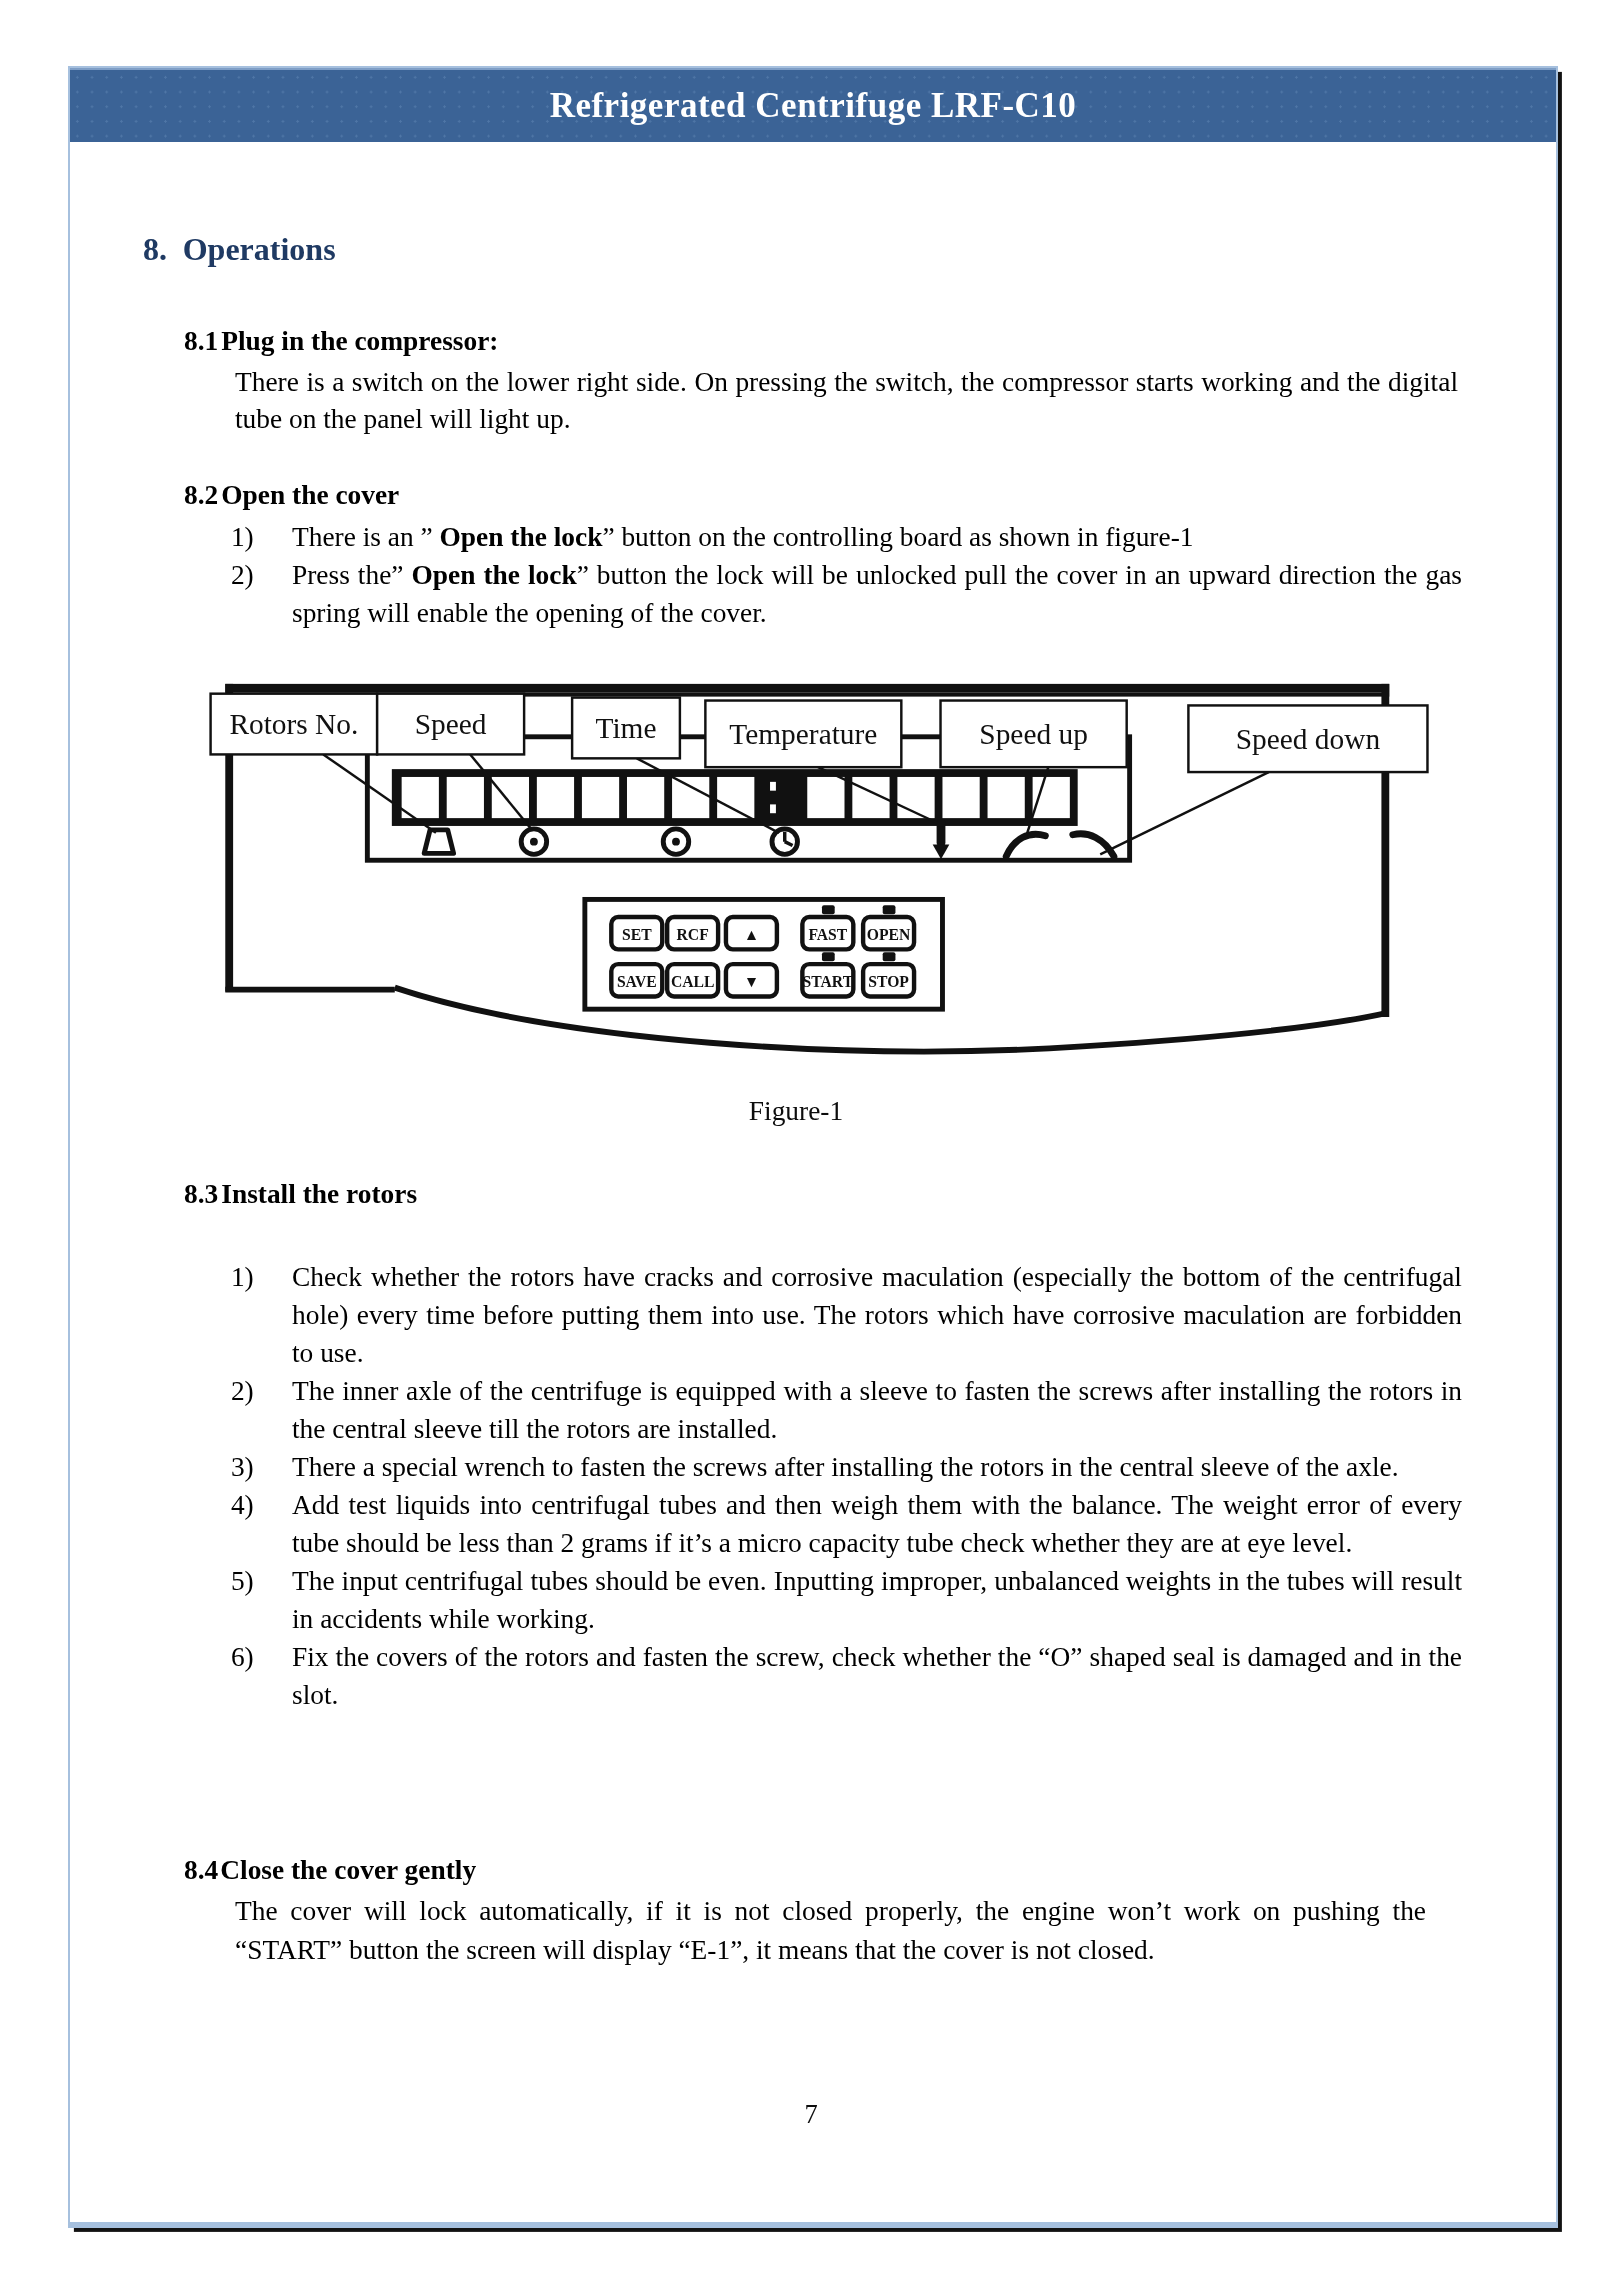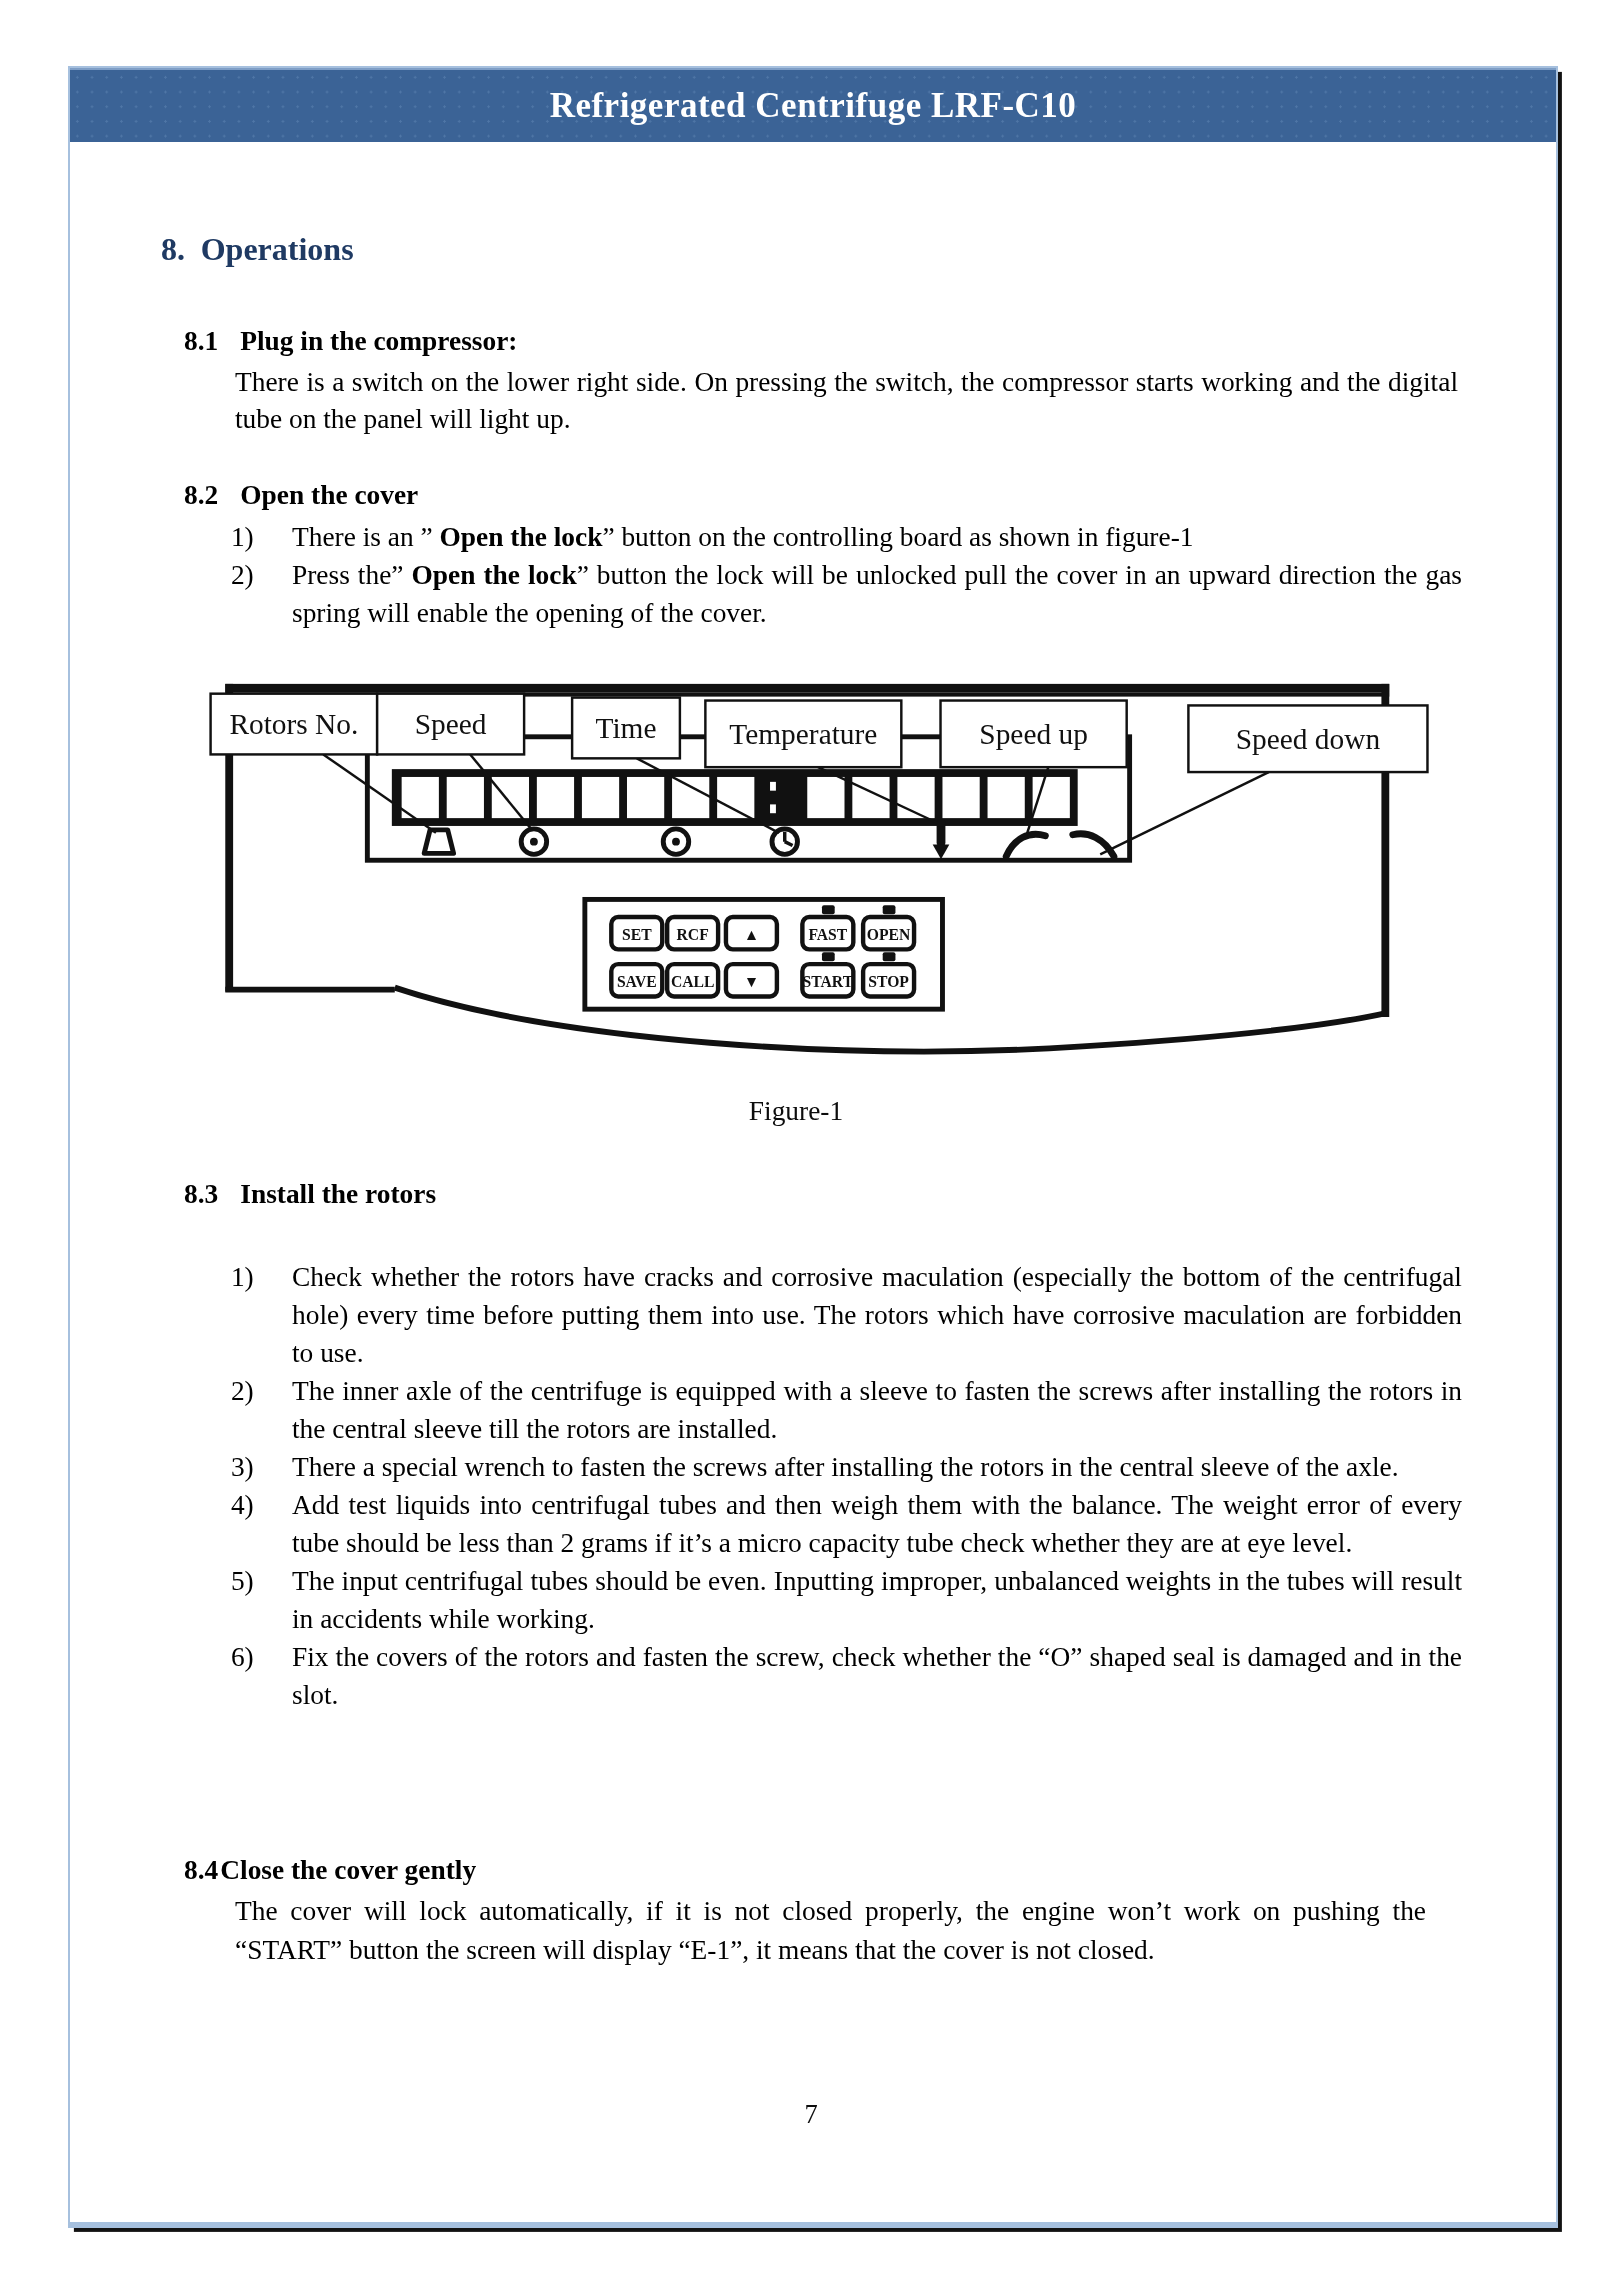--- a/index.html
+++ b/index.html
@@ -29,25 +29,25 @@
     background-size:14.7px 14.7px;
     border-top:2.9px solid #7e9ec6;
     display:flex;align-items:center;justify-content:center;
   }
   .header-bar .title{
     color:#ffffff;font-size:35px;font-weight:bold;letter-spacing:0.5px;
   }
 
   .abs{position:absolute;}
 
-  .h-main{left:161px;top:231px;font-size:32px;font-weight:bold;color:var(--heading-navy);}
+  .h-main{left:143px;top:231px;font-size:32px;font-weight:bold;color:var(--heading-navy);}
   .h-main .num{margin-right:15.7px;}
 
   .h-sub{font-size:27.4px;font-weight:bold;color:#000;}
-  .h-sub .num{margin-right:22px;}
+  .h-sub .num{margin-right:3px;}
 
   .body-text{font-size:27.4px;line-height:37px;text-align:justify;color:#000;}
 
   .olist{font-size:27.4px;line-height:38px;color:#000;}
   .olist .li{position:relative;padding-left:67px;text-align:justify;}
   .olist .num{position:absolute;left:5.9px;top:0;}
 
   .figure-wrap{left:142px;top:676px;width:1308px;height:392px;}
   svg{display:block;}
   svg text{font-family:"Liberation Serif", serif;fill:#111;}

